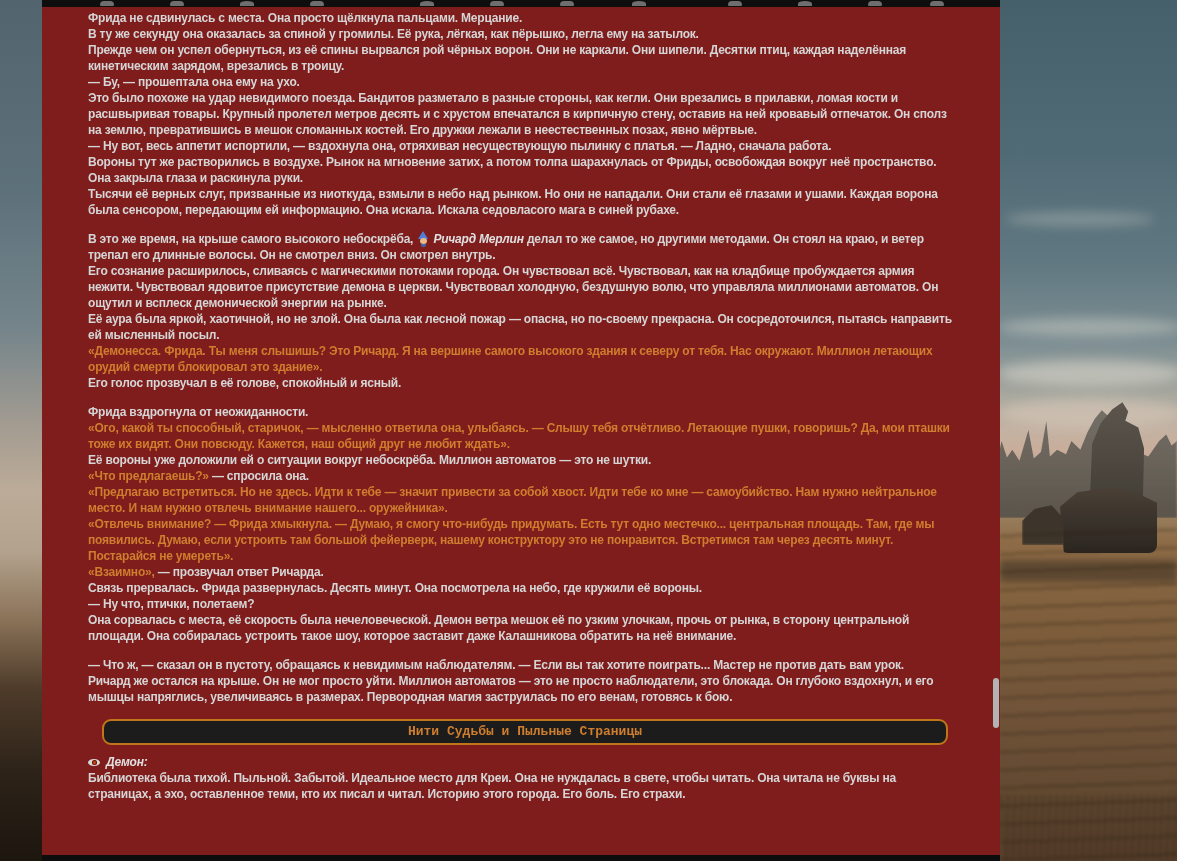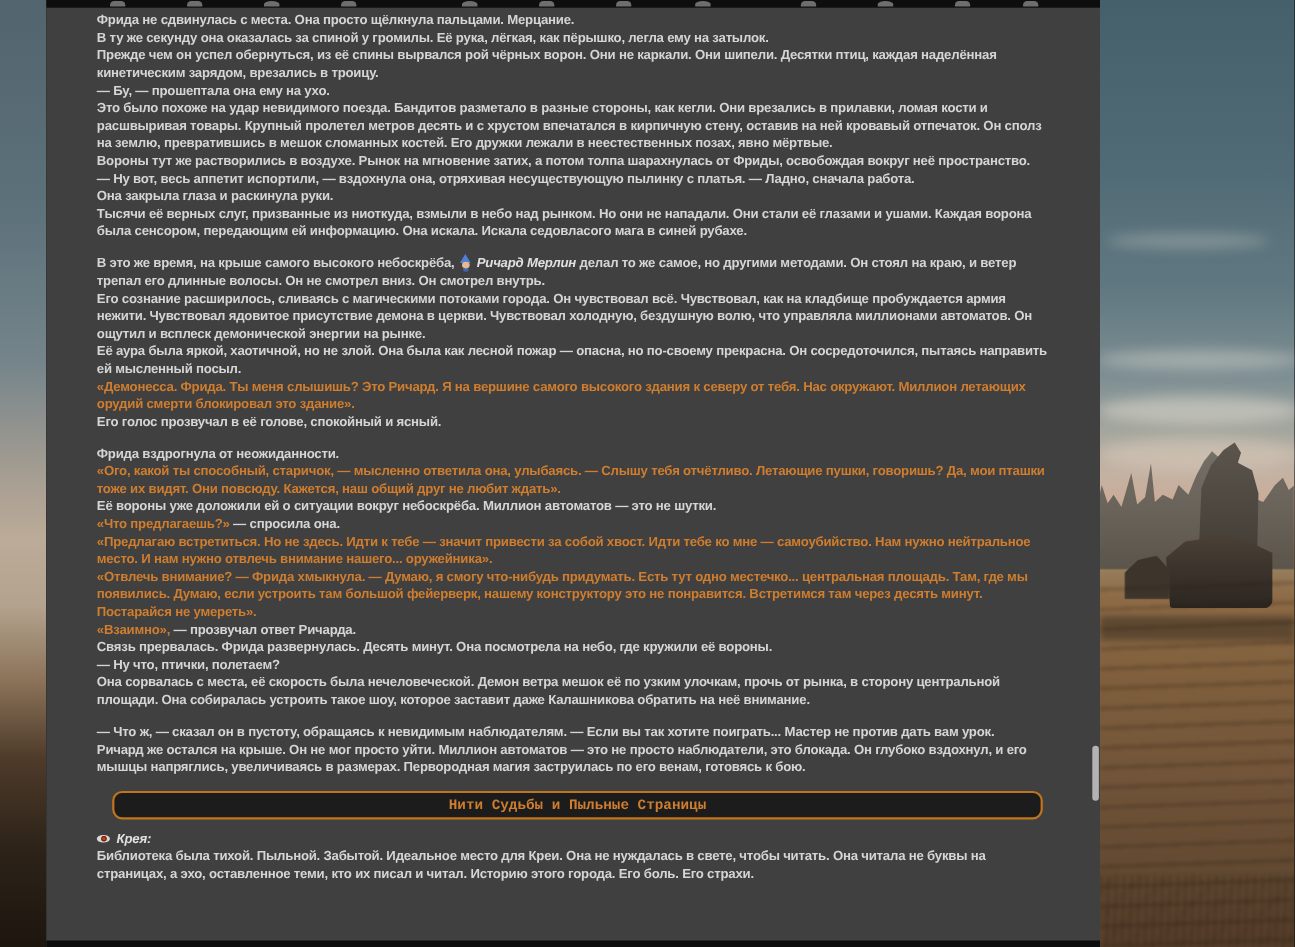--- a/index.html
+++ b/index.html
@@ -39,21 +39,21 @@
     background:#3d352b;filter:blur(1.2px);clip-path:polygon(0 40%,30% 10%,70% 0,100% 35%,100% 100%,0 100%);}
   .sand-lines{position:absolute;left:1000px;top:520px;width:177px;height:341px;opacity:.35;
     background:repeating-linear-gradient(178deg,rgba(0,0,0,0) 0 14px,rgba(40,28,16,.55) 14px 18px);
     filter:blur(1.5px);}
   .grass{position:absolute;left:1000px;top:795px;width:177px;height:66px;opacity:.6;
     background:repeating-linear-gradient(92deg,rgba(30,22,14,.7) 0 2px,rgba(0,0,0,0) 2px 7px);
     filter:blur(2px);}
 
   
   .panel{position:absolute;left:42px;top:0;width:958px;height:861px;
-    background:#404040;overflow:hidden;}
+    background:#7f1d1d;overflow:hidden;}
   .topbar{position:absolute;left:0;top:0;width:958px;height:7px;background:#0e0e0e;}
   .tb-icon{position:absolute;top:1px;width:14px;height:5px;background:#6e6e6e;
     border-radius:7px 7px 2px 2px;}
   .tb-icon:nth-child(1){left:58px}  .tb-icon:nth-child(2){left:128px}
   .tb-icon:nth-child(3){left:198px;border-radius:50% 50% 0 0}
   .tb-icon:nth-child(4){left:268px} .tb-icon:nth-child(5){left:378px;border-radius:50% 50% 0 0}
   .tb-icon:nth-child(6){left:448px} .tb-icon:nth-child(7){left:518px}
   .tb-icon:nth-child(8){left:590px;border-radius:50% 50% 0 0}
   .tb-icon:nth-child(9){left:686px} .tb-icon:nth-child(10){left:756px;border-radius:50% 50% 0 0}
   .tb-icon:nth-child(11){left:826px}.tb-icon:nth-child(12){left:888px}
@@ -122,22 +122,22 @@
         <span class="tb-icon"></span>
         <span class="tb-icon"></span>
       </div>
     <div class="content">
         <div class="block">
           <div class="line"><span class="seg-n">Фрида не сдвинулась с места. Она просто щёлкнула пальцами. Мерцание.</span></div>
           <div class="line"><span class="seg-n">В ту же секунду она оказалась за спиной у громилы. Её рука, лёгкая, как пёрышко, легла ему на затылок.</span></div>
           <div class="line"><span class="seg-n">Прежде чем он успел обернуться, из её спины вырвался рой чёрных ворон. Они не каркали. Они шипели. Десятки птиц, каждая наделённая кинетическим зарядом, врезались в троицу.</span></div>
           <div class="line"><span class="seg-n">— Бу, — прошептала она ему на ухо.</span></div>
           <div class="line"><span class="seg-n">Это было похоже на удар невидимого поезда. Бандитов разметало в разные стороны, как кегли. Они врезались в прилавки, ломая кости и расшвыривая товары. Крупный пролетел метров десять и с хрустом впечатался в кирпичную стену, оставив на ней кровавый отпечаток. Он сполз на землю, превратившись в мешок сломанных костей. Его дружки лежали в неестественных позах, явно мёртвые.</span></div>
+          <div class="line"><span class="seg-n">— Ну вот, весь аппетит испортили, — вздохнула она, отряхивая несуществующую пылинку с платья. — Ладно, сначала работа.</span></div>
           <div class="line"><span class="seg-n">Вороны тут же растворились в воздухе. Рынок на мгновение затих, а потом толпа шарахнулась от Фриды, освобождая вокруг неё пространство.</span></div>
-          <div class="line"><span class="seg-n">— Ну вот, весь аппетит испортили, — вздохнула она, отряхивая несуществующую пылинку с платья. — Ладно, сначала работа.</span></div>
           <div class="line"><span class="seg-n">Она закрыла глаза и раскинула руки.</span></div>
           <div class="line"><span class="seg-n">Тысячи её верных слуг, призванные из ниоткуда, взмыли в небо над рынком. Но они не нападали. Они стали её глазами и ушами. Каждая ворона была сенсором, передающим ей информацию. Она искала. Искала седовласого мага в синей рубахе.</span></div>
         </div>
         <div class="block">
           <div class="line"><span class="seg-n">В это же время, на крыше самого высокого небоскрёба, </span><span class="glyph mage-icon"></span><span class="seg-b">Ричард Мерлин</span><span class="seg-n"> делал то же самое, но другими методами. Он стоял на краю, и ветер трепал его длинные волосы. Он не смотрел вниз. Он смотрел внутрь.</span></div>
           <div class="line"><span class="seg-n">Его сознание расширилось, сливаясь с магическими потоками города. Он чувствовал всё. Чувствовал, как на кладбище пробуждается армия нежити. Чувствовал ядовитое присутствие демона в церкви. Чувствовал холодную, бездушную волю, что управляла миллионами автоматов. Он ощутил и всплеск демонической энергии на рынке.</span></div>
           <div class="line"><span class="seg-n">Её аура была яркой, хаотичной, но не злой. Она была как лесной пожар — опасна, но по-своему прекрасна. Он сосредоточился, пытаясь направить ей мысленный посыл.</span></div>
           <div class="line"><span class="seg-o">«Демонесса. Фрида. Ты меня слышишь? Это Ричард. Я на вершине самого высокого здания к северу от тебя. Нас окружают. Миллион летающих орудий смерти блокировал это здание».</span></div>
           <div class="line"><span class="seg-n">Его голос прозвучал в её голове, спокойный и ясный.</span></div>
         </div>
@@ -152,20 +152,20 @@
           <div class="line"><span class="seg-n">Связь прервалась. Фрида развернулась. Десять минут. Она посмотрела на небо, где кружили её вороны.</span></div>
           <div class="line"><span class="seg-n">— Ну что, птички, полетаем?</span></div>
           <div class="line"><span class="seg-n">Она сорвалась с места, её скорость была нечеловеческой. Демон ветра мешок её по узким улочкам, прочь от рынка, в сторону центральной площади. Она собиралась устроить такое шоу, которое заставит даже Калашникова обратить на неё внимание.</span></div>
         </div>
         <div class="block">
           <div class="line"><span class="seg-n">— Что ж, — сказал он в пустоту, обращаясь к невидимым наблюдателям. — Если вы так хотите поиграть... Мастер не против дать вам урок.</span></div>
           <div class="line"><span class="seg-n">Ричард же остался на крыше. Он не мог просто уйти. Миллион автоматов — это не просто наблюдатели, это блокада. Он глубоко вздохнул, и его мышцы напряглись, увеличиваясь в размерах. Первородная магия заструилась по его венам, готовясь к бою.</span></div>
         </div>
         <div class="divider"><span class="divider-label">Нити Судьбы и Пыльные Страницы</span></div>
         <div class="block">
-          <div class="line"><span class="glyph eye-icon"></span><span class="seg-b">Крея:</span></div>
+          <div class="line"><span class="glyph eye-icon"></span><span class="seg-b">Демон:</span></div>
           <div class="line"><span class="seg-n">Библиотека была тихой. Пыльной. Забытой. Идеальное место для Креи. Она не нуждалась в свете, чтобы читать. Она читала не буквы на страницах, а эхо, оставленное теми, кто их писал и читал. Историю этого города. Его боль. Его страхи.</span></div>
         </div>
       </div>
     <div class="scroll-thumb"></div>
     <div class="bottombar"></div>
   </div>
 </div>
 
 </body></html>

